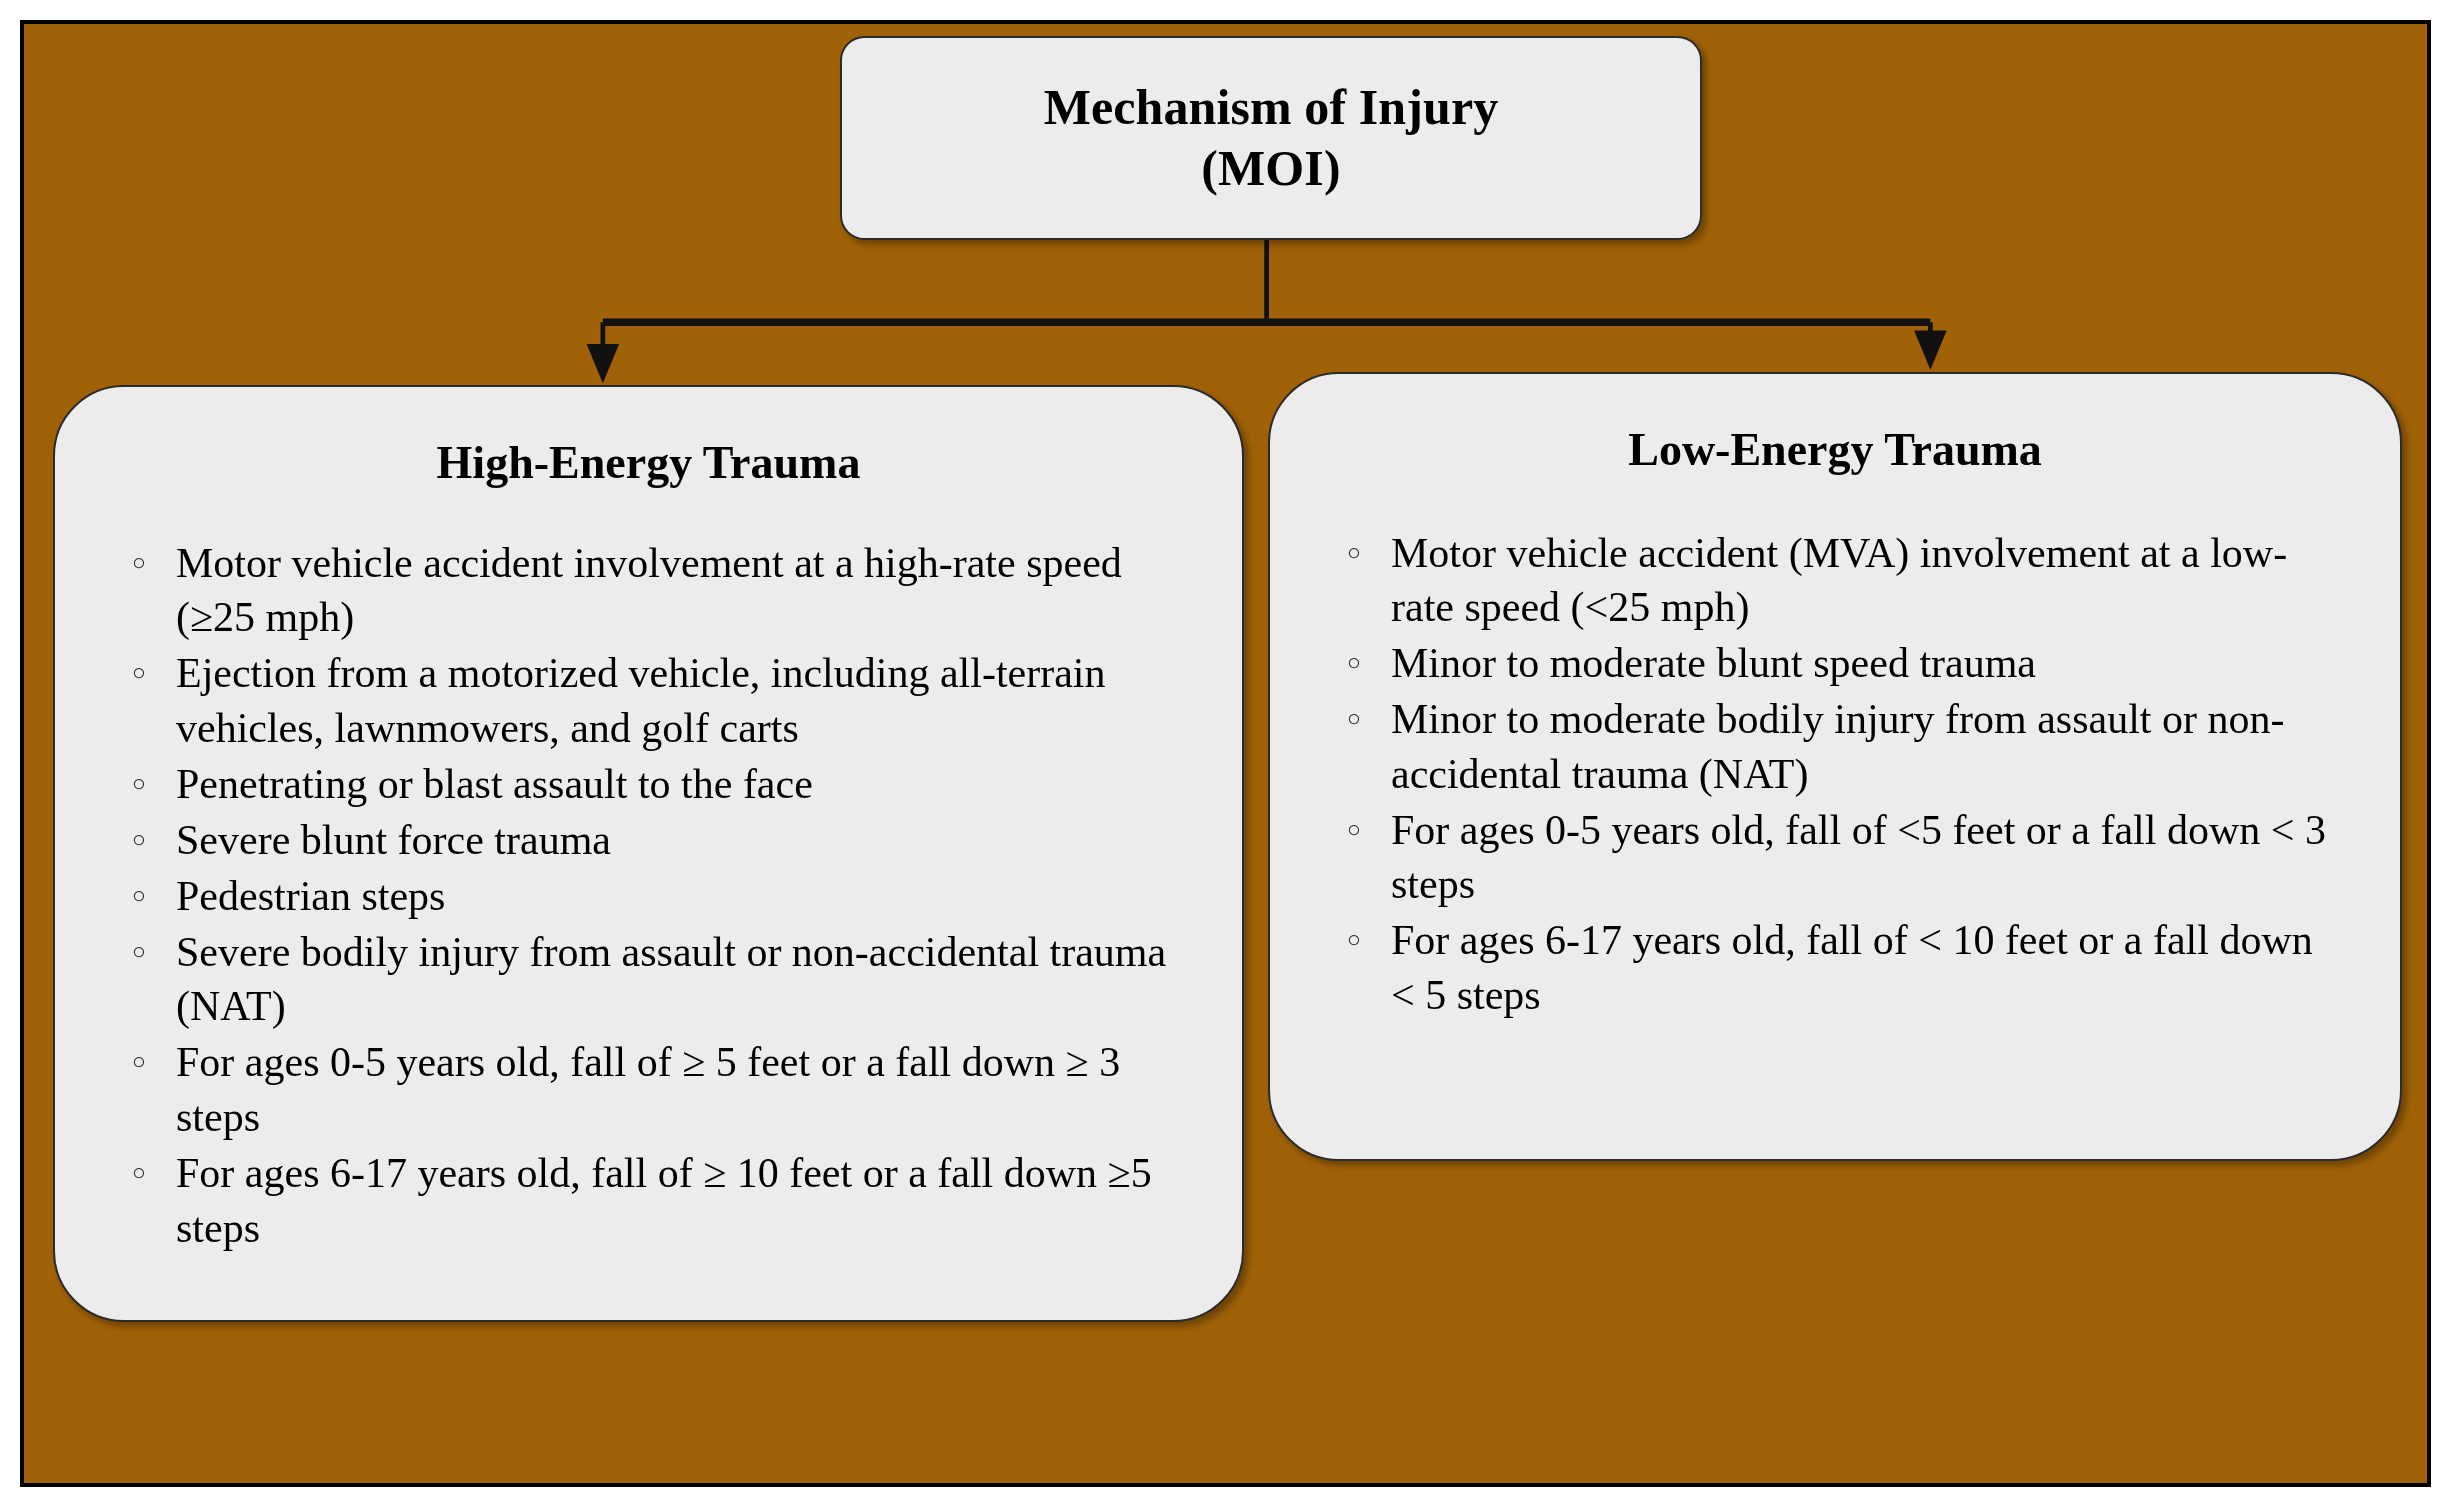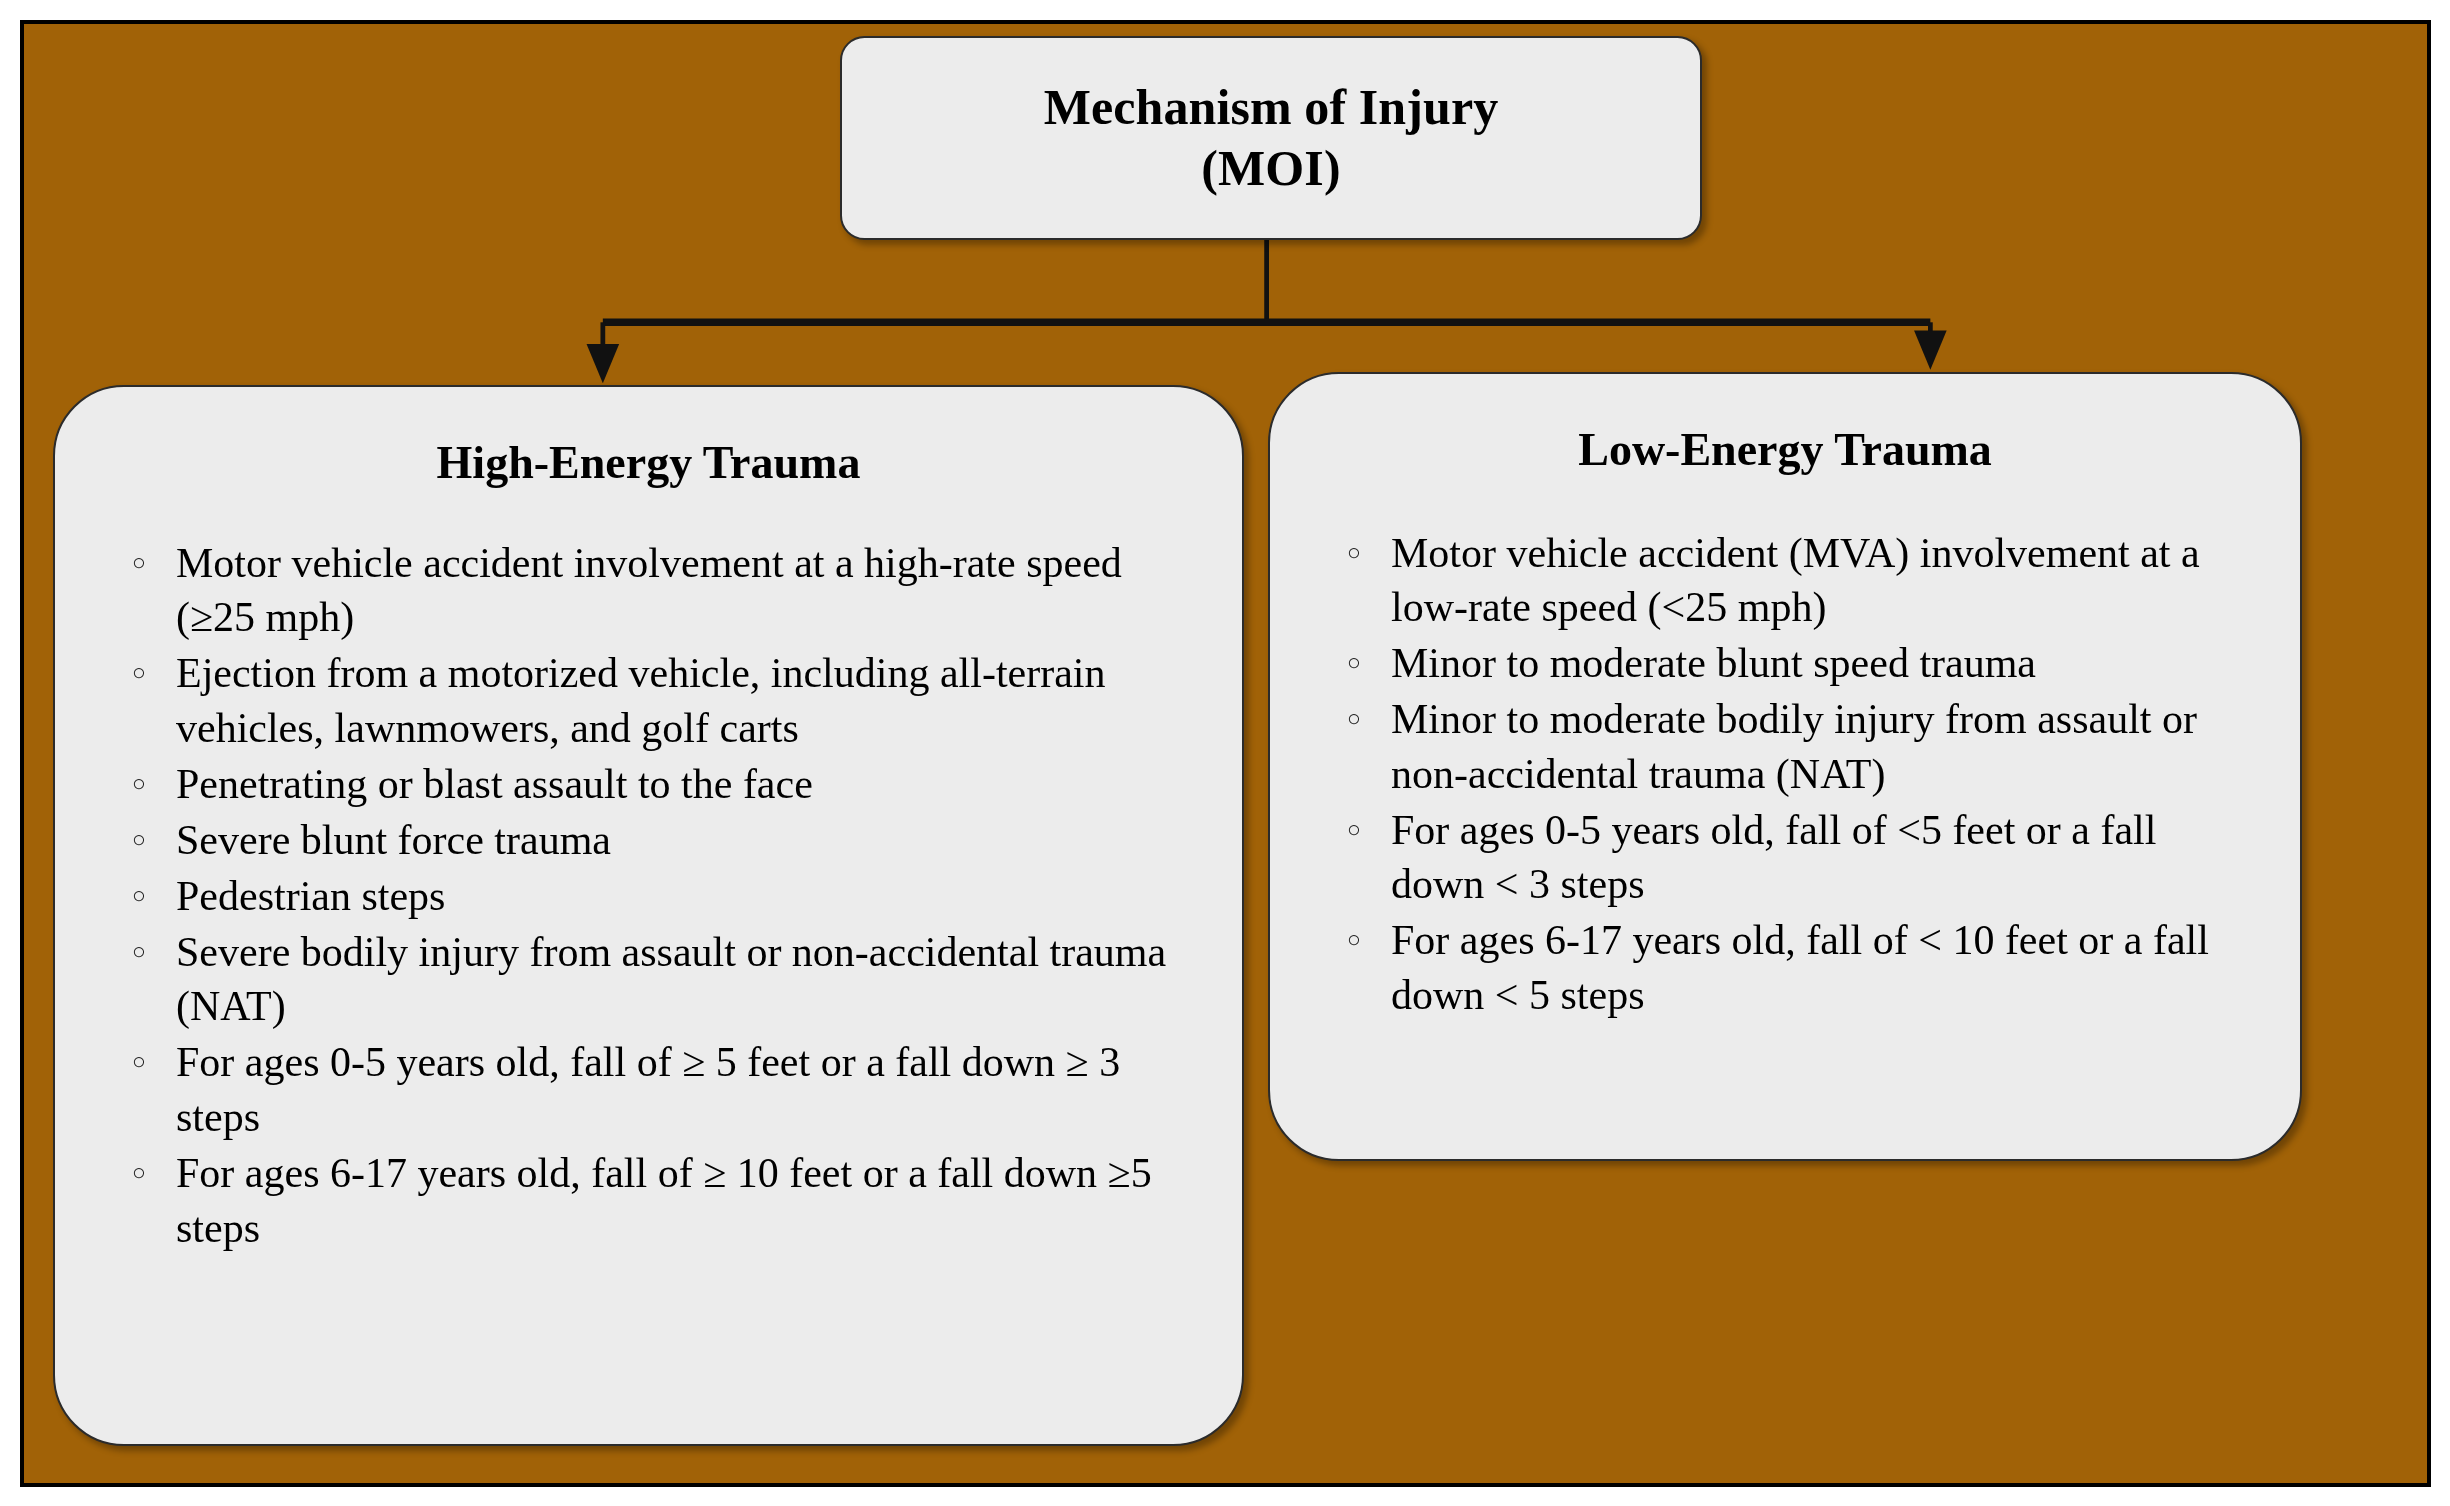--- a/index.html
+++ b/index.html
@@ -64,26 +64,26 @@
   
   .child {
     border-radius: 71px;
     padding: 23px 27px 31px 27px;
   }
 
   #node-high {
     left: 29px;
     top: 361px;
     width: 1191px;
-    height: 1061px;
+    height: 937px;
   }
   #node-low {
     left: 1244px;
     top: 348px;
-    width: 1034px;
+    width: 1134px;
     height: 789px;
   }
 
   .child-title {
     font-weight: bold;
     font-size: 46px;
     line-height: 1.2;
     text-align: center;
     color: #000;
     margin: 24.5px 0 0 0;

